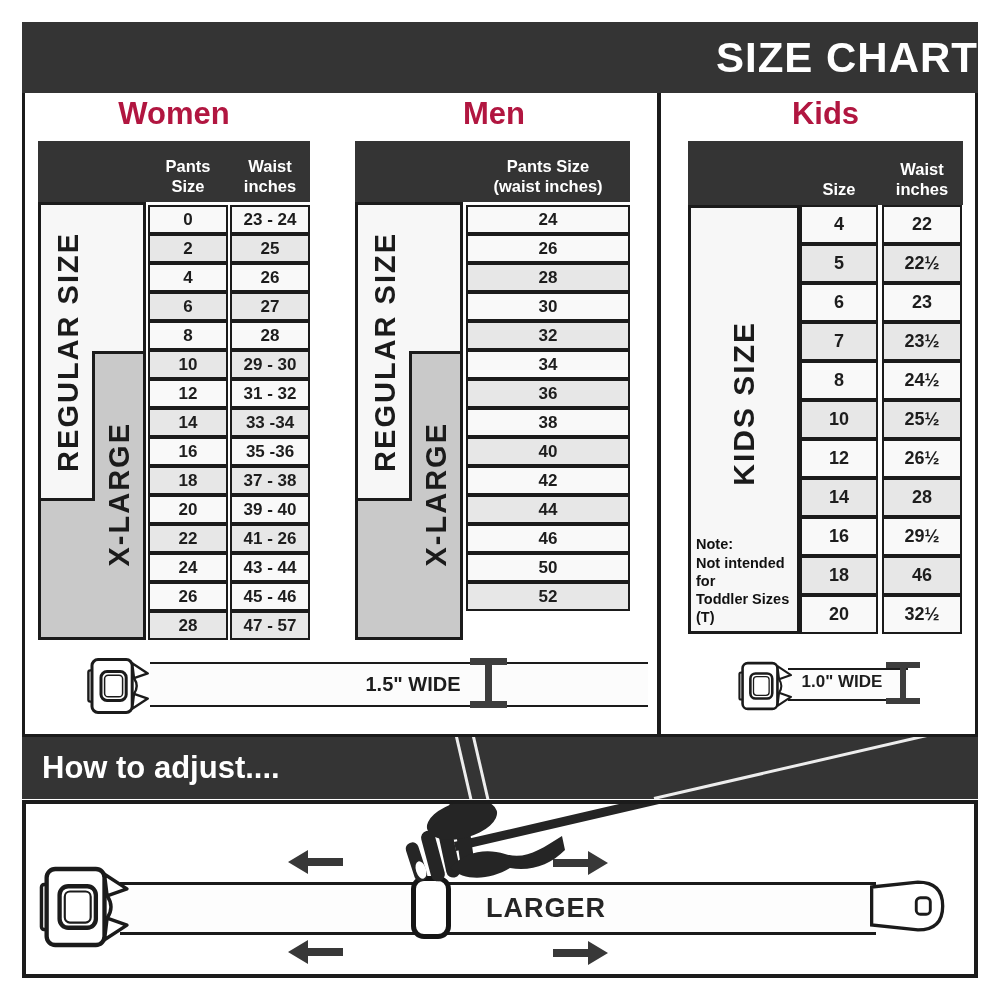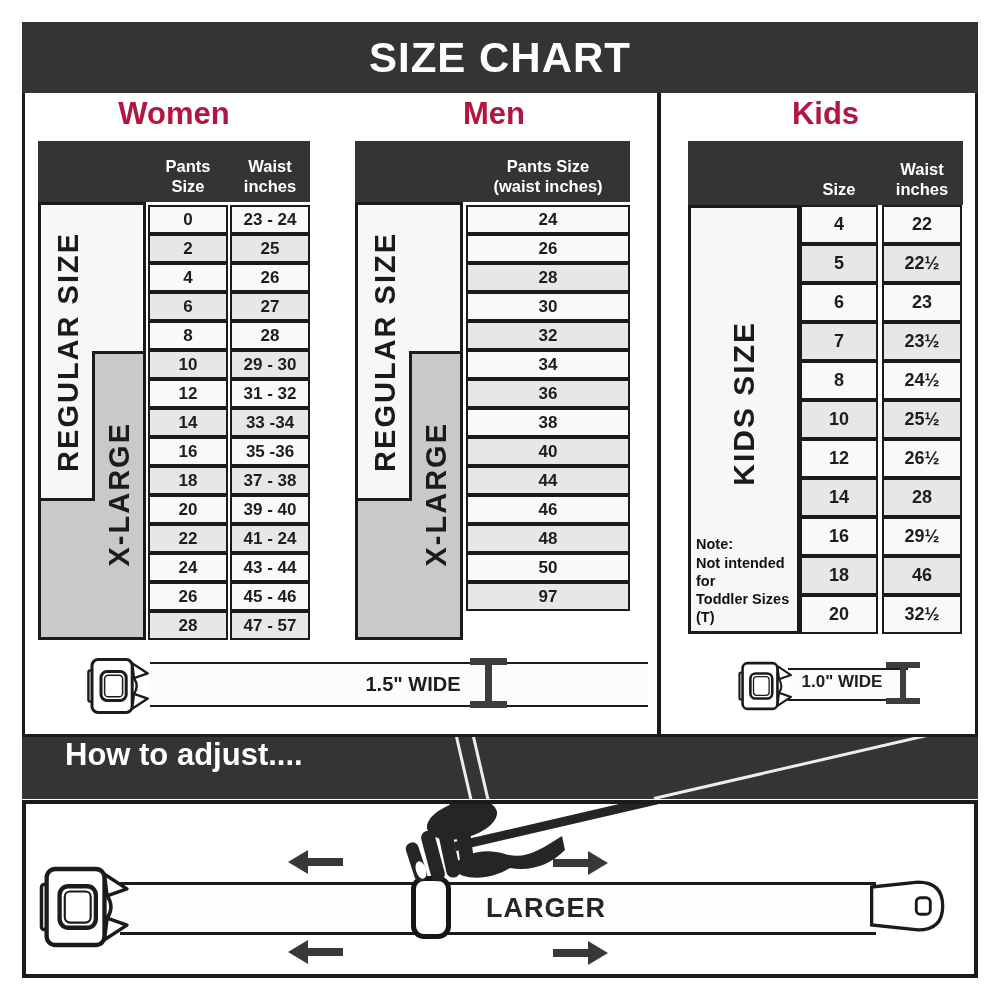--- a/index.html
+++ b/index.html
@@ -10,21 +10,21 @@
     font-family: "Liberation Sans", "DejaVu Sans", sans-serif;
     color: #1b1b1b;
     --accent:#b11640; --banner:#343434; --line:#1b1b1b;
     --rowlight:#f9f9f9; --rowshade:#e7e7e7; --labelgray:#c9c9c9;
   }
   .abs { position:absolute; }
 
   
   .banner { background: var(--banner); color:#fff; font-weight:bold; }
   #banner1 { left:22px; top:22px; width:956px; height:71px;
-    display:flex; align-items:center; justify-content:center;
+    display:flex; align-items:center; justify-content:flex-end;
     font-size:42px; letter-spacing:1px; }
 
   
   #content-box { left:22px; top:93px; width:956px; height:644px;
     border:3px solid var(--line); border-top:none; background:#fff; }
   #divider { left:657px; top:93px; width:4px; height:644px; background:var(--line); }
 
   .panel-heading { font-size:31px; font-weight:bold; color:var(--accent);
     text-align:center; top:96px; height:36px; line-height:36px; }
   #women-heading { left:38px;  width:272px; }
@@ -82,21 +82,21 @@
   .strap { background:#fcfcfc; border-top:2.5px solid var(--line); border-bottom:2.5px solid var(--line); }
   #adult-strap { left:150px; top:662px; width:498px; height:45px; }
   #kids-strap  { left:788px; top:668px; width:120px; height:33px; }
   .belt-label { font-weight:bold; color:#1d1d1d; text-align:center; }
   #adult-belt-label { left:347px; top:673px; width:132px; font-size:20px; }
   #kids-belt-label  { left:792px; top:672px; width:100px; font-size:17px; }
   .ibeam { background:#3d3d3d; }
 
   
   #banner2 { left:22px; top:737px; width:956px; height:62px;
-    display:flex; align-items:flex-start; font-size:31px; padding-left:43px;
+    display:flex; align-items:center; font-size:31px; padding-left:20px;
     overflow:hidden; position:absolute; }
   #banner2 .thin-line { position:absolute; background:#ededed; }
   #diag-banner-line { left:632px; top:60px; width:330px; height:3px;
     transform:rotate(-13deg); transform-origin:left center; }
   #steep-line-1 { left:433px; top:0; width:3px; height:66px;
     transform:rotate(-13deg); transform-origin:top left; }
   #steep-line-2 { left:450px; top:0; width:3px; height:66px;
     transform:rotate(-13deg); transform-origin:top left; }
 
   #adjust-box { left:22px; top:800px; width:956px; height:178px;
@@ -255,21 +255,21 @@
       <div class="trow shaded">
         <div class="tcell cell-size">18</div>
         <div class="tcell cell-waist">37 - 38</div>
       </div>
       <div class="trow">
         <div class="tcell cell-size">20</div>
         <div class="tcell cell-waist">39 - 40</div>
       </div>
       <div class="trow shaded">
         <div class="tcell cell-size">22</div>
-        <div class="tcell cell-waist">41 - 24</div>
+        <div class="tcell cell-waist">41 - 26</div>
       </div>
       <div class="trow">
         <div class="tcell cell-size">24</div>
         <div class="tcell cell-waist">43 - 44</div>
       </div>
       <div class="trow">
         <div class="tcell cell-size">26</div>
         <div class="tcell cell-waist">45 - 46</div>
       </div>
       <div class="trow shaded">
@@ -298,34 +298,34 @@
       </div>
       <div class="trow shaded">
         <div class="tcell cell-size">36</div>
       </div>
       <div class="trow">
         <div class="tcell cell-size">38</div>
       </div>
       <div class="trow shaded">
         <div class="tcell cell-size">40</div>
       </div>
+      <div class="trow">
+        <div class="tcell cell-size">42</div>
+      </div>
       <div class="trow shaded">
         <div class="tcell cell-size">44</div>
       </div>
       <div class="trow">
         <div class="tcell cell-size">46</div>
       </div>
-      <div class="trow shaded">
-        <div class="tcell cell-size">48</div>
-      </div>
       <div class="trow">
         <div class="tcell cell-size">50</div>
       </div>
       <div class="trow shaded">
-        <div class="tcell cell-size">97</div>
+        <div class="tcell cell-size">52</div>
       </div>
     </div>
   <div id="kids-rows" class="tmount">
       <div class="trow">
         <div class="tcell cell-size">4</div>
         <div class="tcell cell-waist">22</div>
       </div>
       <div class="trow shaded">
         <div class="tcell cell-size">5</div>
         <div class="tcell cell-waist">22½</div>

